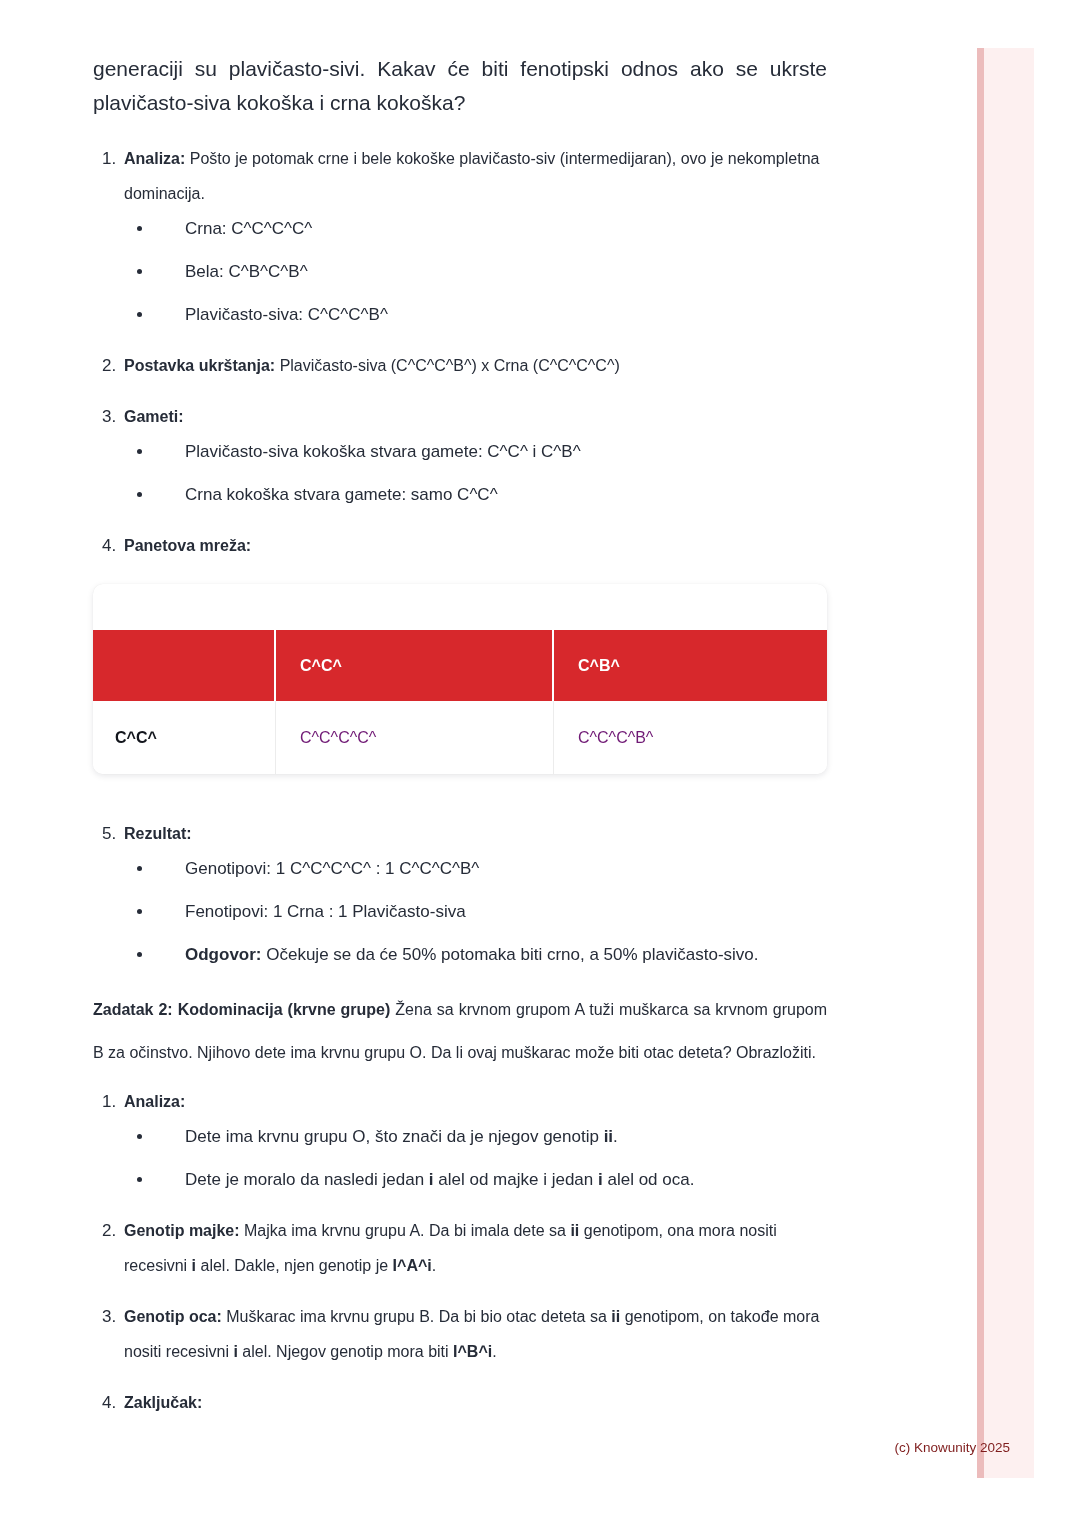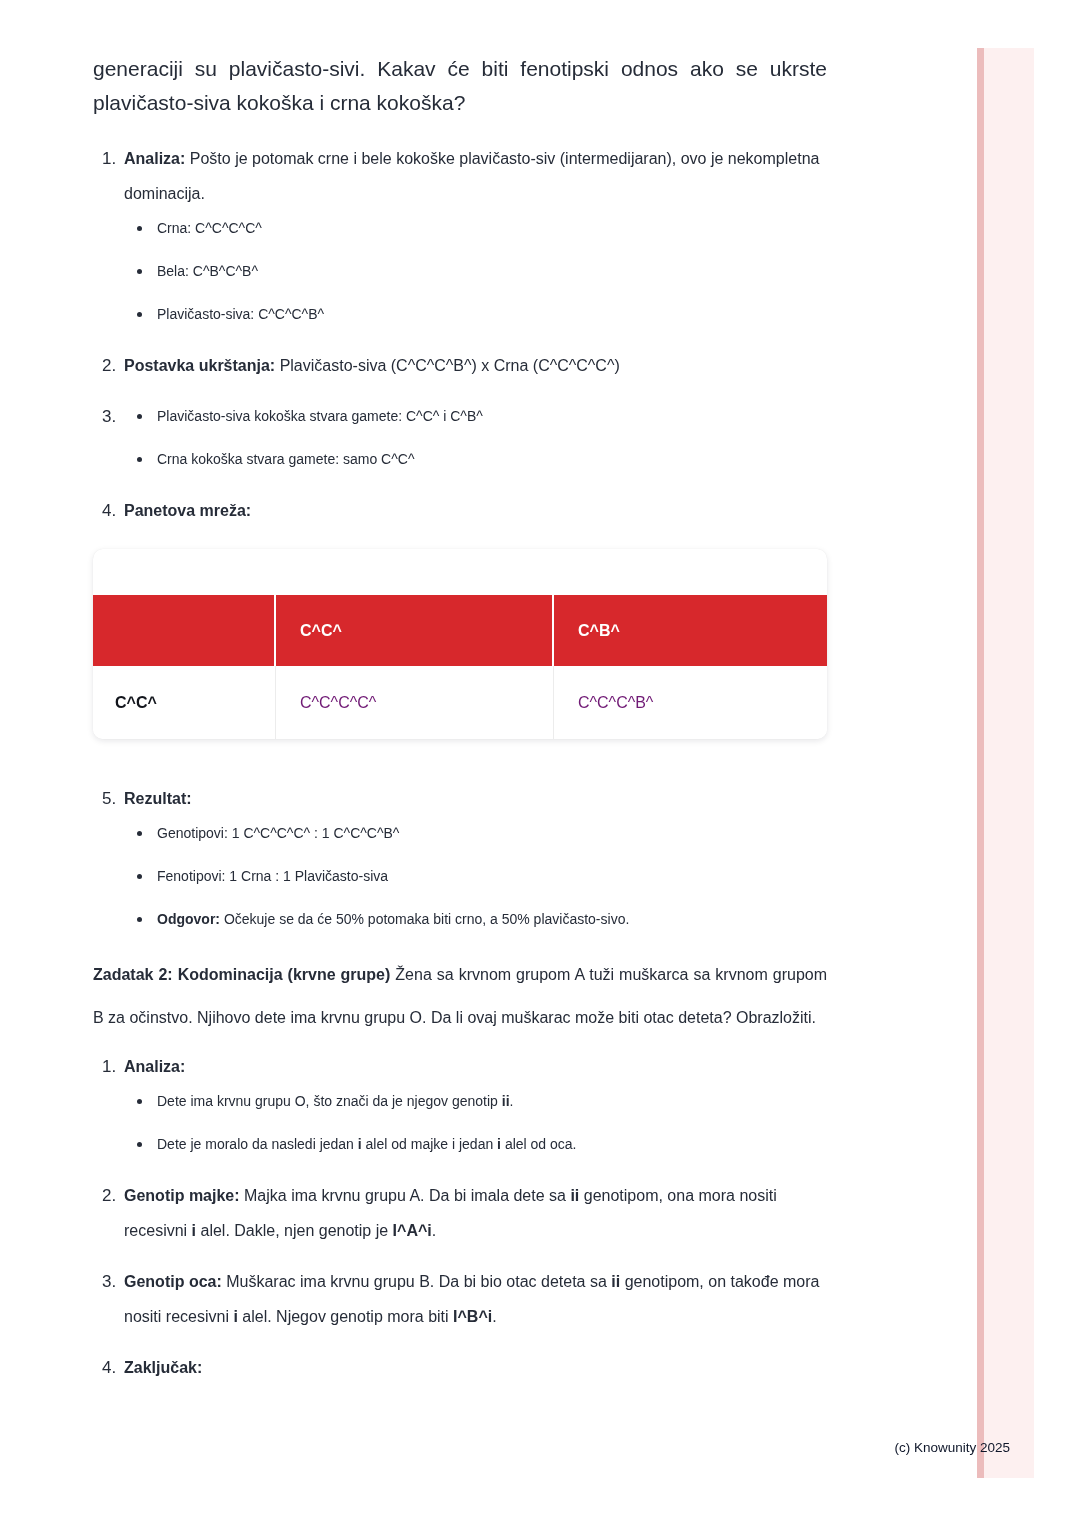--- a/index.html
+++ b/index.html
@@ -51,21 +51,21 @@
   .step-text { font-size: 16px; line-height: 35px; }
   .bullet { display: flex; margin-top: 0; }
   .bullet + .bullet { margin-top: 8px; }
   .dot {
     flex: none;
     width: 5px; height: 5px;
     border-radius: 50%;
     background: #262c38;
     margin: 15px 15px 0 13px;
   }
-  .bullet-text { flex: 1; min-width: 0; font-size: 14px; line-height: 35px; }
+  .bullet-text { flex: 1; min-width: 0; font-size: 17px; line-height: 35px; margin-left: 28px; }
   .b, b { font-weight: 700; }
 
   .table-wrap {
     width: 734px;
     margin: 21px 0 42px 0;
     border-radius: 10px;
     overflow: hidden;
     box-shadow: 0 2px 6px rgba(16,24,40,0.10), 0 0 1px rgba(16,24,40,0.08);
   }
   table.punnett {
@@ -103,21 +103,21 @@
   table.punnett td.rowlabel {
     font-weight: 700;
     color: #12151c;
     padding-left: 22px;
   }
   .copyright {
     position: absolute;
     top: 1440px;
     right: 70px;
     font-size: 13.5px;
-    color: #0f172a;
+    color: #7f1d1d;
     z-index: 3;
   }
 </style>
 </head>
 <body>
 
 <div class="accent-bar"></div>
 
 <div class="content">
 
@@ -147,20 +147,21 @@
   <div class="step">
     <span class="step-num">2.</span>
     <div class="step-body">
       <div class="step-text"><span class="b">Postavka ukrštanja:</span><span> Plavičasto-siva (C^C^C^B^) x Crna (C^C^C^C^)</span></div>
     </div>
   </div>
 
   <div class="step">
     <span class="step-num">3.</span>
     <div class="step-body">
+      <div class="step-text"><span class="b">Gameti:</span></div>
       <div class="bullets">
         <div class="bullet">
           <span class="dot"></span>
           <div class="bullet-text"><span>Plavičasto-siva kokoška stvara gamete: C^C^ i C^B^</span></div>
         </div>
         <div class="bullet">
           <span class="dot"></span>
           <div class="bullet-text"><span>Crna kokoška stvara gamete: samo C^C^</span></div>
         </div>
       </div>

